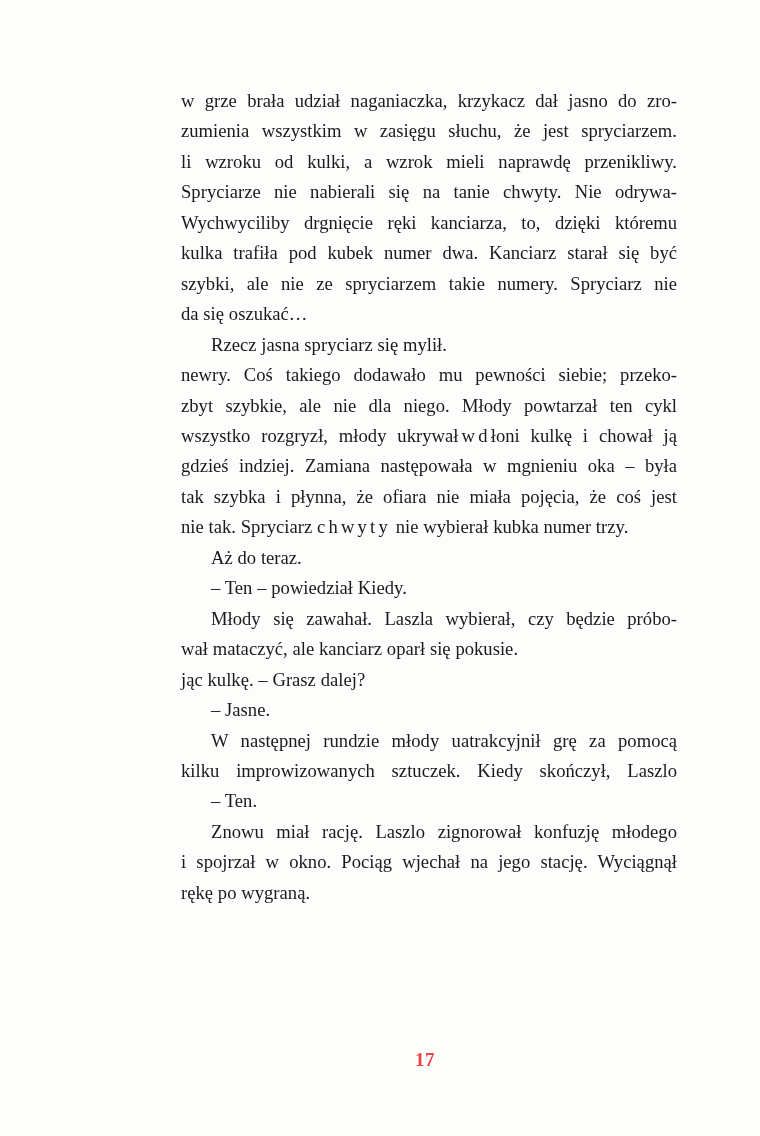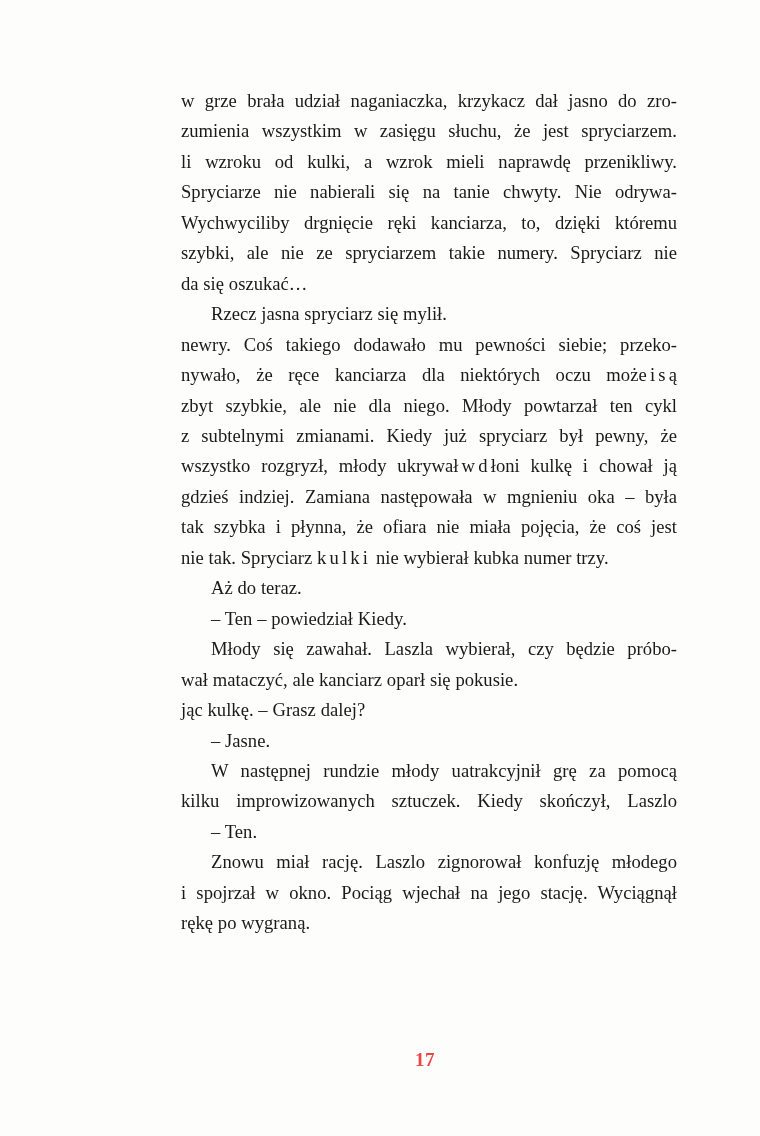--- a/index.html
+++ b/index.html
@@ -90,37 +90,36 @@
 <div class="page">
 
   <div class="text-block">
 
     <p class="para no-indent">
       <span class="ln">w grze brała udział naganiaczka, krzykacz dał jasno do zro-</span>
       <span class="ln">zumienia wszystkim w zasięgu słuchu, że jest spryciarzem.</span>
       <span class="ln">li wzroku od kulki, a wzrok mieli naprawdę przenikliwy.</span>
       <span class="ln">Spryciarze nie nabierali się na tanie chwyty. Nie odrywa-</span>
       <span class="ln">Wychwyciliby drgnięcie ręki kanciarza, to, dzięki któremu</span>
+      <span class="ln">kulka trafiła pod kubek numer dwa. Kanciarz starał się być</span>
       <span class="ln">szybki, ale nie ze spryciarzem takie numery. Spryciarz nie</span>
       <span class="ln last">da się oszukać…</span>
     </p>
 
     <p class="para no-indent">
       <span class="ln last indent">Rzecz jasna spryciarz się mylił.</span>
     </p>
 
     <p class="para no-indent">
       <span class="ln">newry. Coś takiego dodawało mu pewności siebie; przeko-</span>
-      <span class="ln">nywało, że ręce kanciarza dla niektórych oczu moż<span class="spaced">eis</span>ą</span>
       <span class="ln">zbyt szybkie, ale nie dla niego. Młody powtarzał ten cykl</span>
-      <span class="ln">z subtelnymi zmianami. Kiedy już spryciarz był pewny, że</span>
       <span class="ln">wszystko rozgryzł, młody ukrywa<span class="spaced">łwd</span>łoni kulkę i chował ją</span>
       <span class="ln">gdzieś indziej. Zamiana następowała w mgnieniu oka – była</span>
       <span class="ln">tak szybka i płynna, że ofiara nie miała pojęcia, że coś jest</span>
-      <span class="ln last">nie tak. Spryciarz <span class="spaced">kulki</span> nie wybierał kubka numer trzy.</span>
+      <span class="ln last">nie tak. Spryciarz <span class="spaced">chwyty</span> nie wybierał kubka numer trzy.</span>
     </p>
 
     <p class="para no-indent">
       <span class="ln last indent">Aż do teraz.</span>
     </p>
 
     <p class="para no-indent">
       <span class="ln last indent">– Ten – powiedział Kiedy.</span>
     </p>
 

